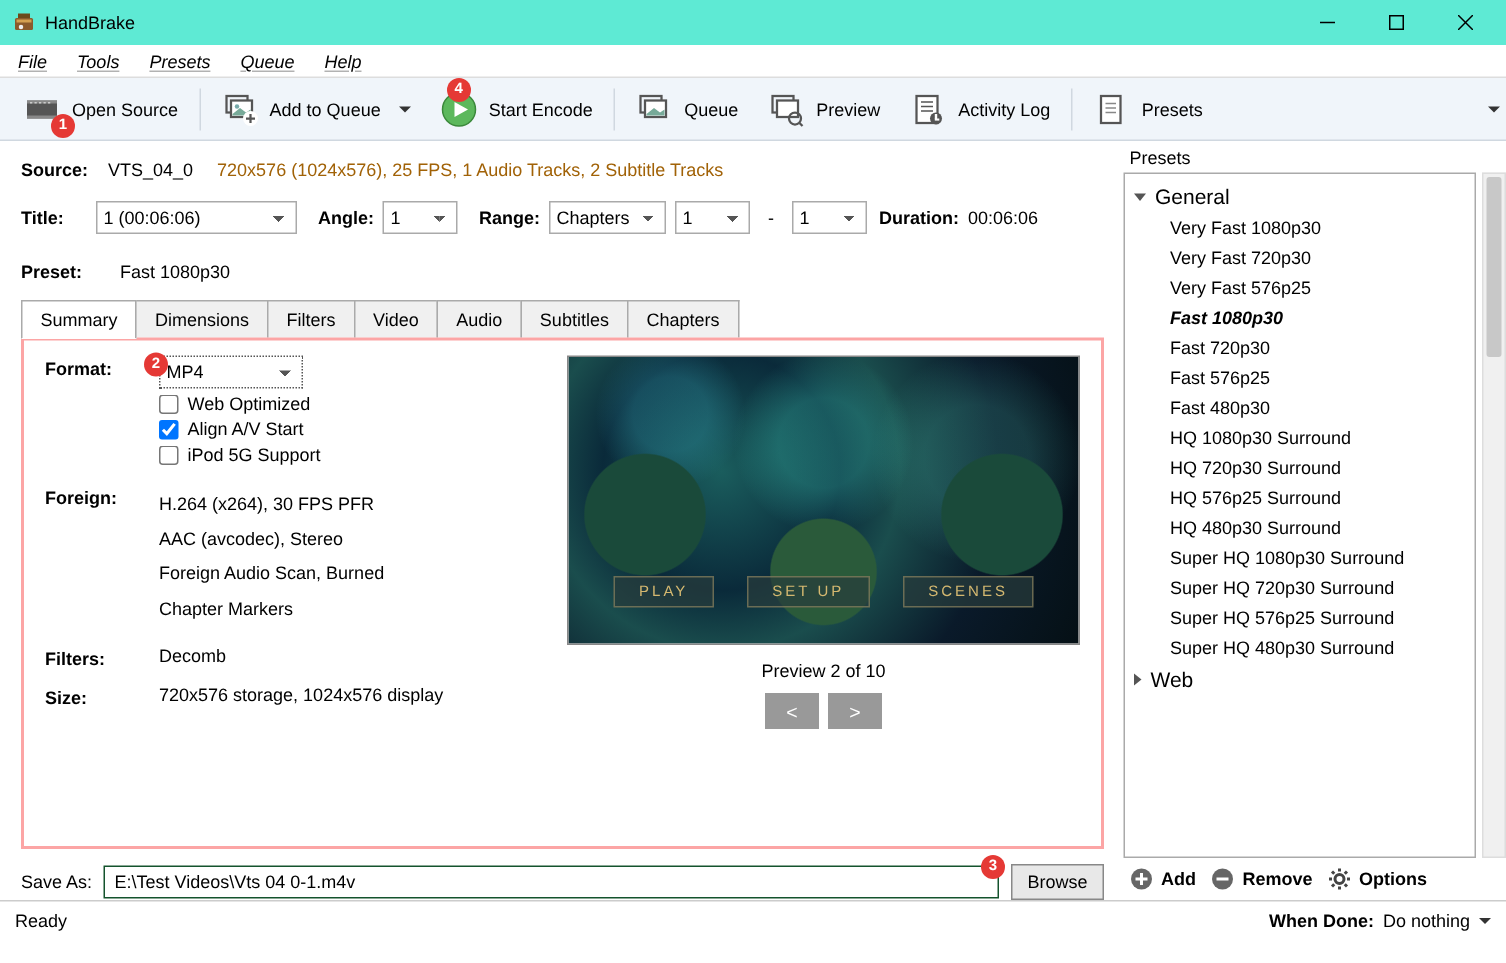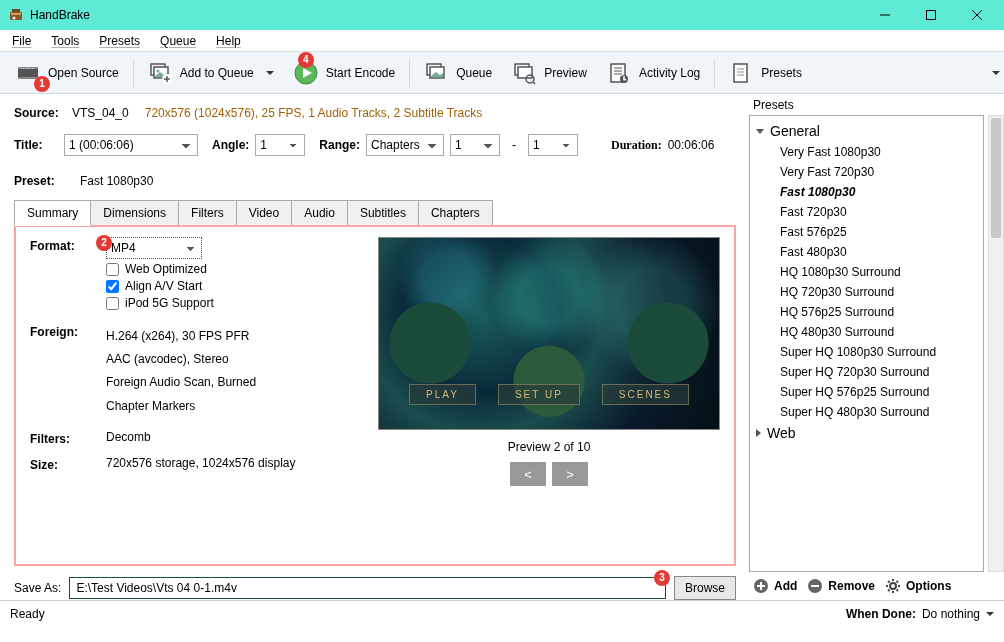--- a/index.html
+++ b/index.html
@@ -3,21 +3,21 @@
 <meta charset="utf-8">
 <style>
 * { box-sizing: border-box; margin: 0; padding: 0; font-family: "Segoe UI", Tahoma, sans-serif; }
 body { width: 1004px; height: 642px; overflow: hidden; background: #fff; font-size: 12px; color: #000; }
 .titlebar { height: 30px; display: flex; align-items: center; padding: 0 4px; background: #5eead4; }
 .titlebar .app-icon { width: 16px; height: 16px; margin: 0 6px 0 4px; }
 .titlebar .title { flex: 1; font-size: 12px; }
 .titlebar .wbuttons { display: flex; }
 .titlebar .wbtn { width: 46px; height: 30px; display: flex; align-items: center; justify-content: center; }
 .titlebar .wbtn svg { width: 10px; height: 10px; }
-.menubar { height: 22px; display: flex; align-items: center; padding: 0 4px; gap: 4px; font-size: 12px; border-bottom: 1px solid #ddd; }
+.menubar { height: 22px; display: flex; align-items: center; padding: 0 4px; gap: 4px; font-size: 12px; border-bottom: 1px solid #ddd; font-style: italic; }
 .menubar .menuitem { padding: 2px 8px; }
 .menubar .menuitem span { text-decoration: underline; text-decoration-color: rgba(0,0,0,0.3); text-underline-offset: 2px; }
 .toolbar { height: 42px; background: #f0f5fa; border-bottom: 1px solid #d0d8e0; display: flex; align-items: center; padding: 0 6px; gap: 0; position: relative; }
 .toolbar .tbtn { display: flex; align-items: center; gap: 8px; padding: 4px 10px; height: 34px; }
 .toolbar .tbtn .ticon { width: 24px; height: 24px; display: flex; align-items:center; justify-content:center; }
 .toolbar .sep { width: 1px; height: 28px; background: #d0d8e0; margin: 0 4px; }
 .toolbar .dropdown-arrow { width:0;height:0;border-left:4px solid transparent;border-right:4px solid transparent;border-top:4px solid #333; margin-left:4px;}
 .toolbar .expand { position:absolute; right:4px; top:50%; transform:translateY(-50%);}
 .badge { position: absolute; width: 16px; height: 16px; background: #e53935; border-radius: 50%; color: #fff; font-size: 10px; line-height: 16px; text-align: center; font-weight: bold; z-index: 10; }
 .content { display: flex; height: 506px; }
@@ -222,21 +222,21 @@
     <div class="row" style="margin-top:10px;">
       <span class="lbl lbl-narrow">Title:</span>
       <select class="combo" style="width:134px;"><option>1  (00:06:06)</option></select>
       <span class="lbl" style="min-width:auto;margin-left:8px;">Angle:</span>
       <select class="combo" style="width:50px;"><option>1</option></select>
       <span class="lbl" style="min-width:auto;margin-left:8px;">Range:</span>
       <select class="combo" style="width:78px;"><option>Chapters</option></select>
       <select class="combo" style="width:50px;"><option>1</option></select>
       <span style="padding:0 6px;">-</span>
       <select class="combo" style="width:50px;"><option>1</option></select>
-      <span class="lbl" style="min-width:auto;margin-left:27px;font-family:Liberation Serif, serif;">Duration:</span>
+      <span class="lbl" style="min-width:auto;margin-left:2px;">Duration:</span>
       <span>00:06:06</span>
     </div>
     <div class="row" style="margin-top:14px;">
       <span class="lbl">Preset:</span>
       <span style="margin-left:8px;">Fast 1080p30</span>
     </div>
 
     <div class="inner-wrap">
     <div class="tabs">
       <div class="tab active">Summary</div>
@@ -314,20 +314,21 @@
   <div class="rightpane">
     <div class="rtitle">Presets</div>
     <div class="preset-tree-wrap">
     <div class="preset-tree">
       <div class="group">
             <span class="tri open"></span>
             <span>General</span>
           </div>
       <div class="pitem">Very Fast 1080p30</div>
       <div class="pitem">Very Fast 720p30</div>
+      <div class="pitem">Very Fast 576p25</div>
       <div class="pitem sel">Fast 1080p30</div>
       <div class="pitem">Fast 720p30</div>
       <div class="pitem">Fast 576p25</div>
       <div class="pitem">Fast 480p30</div>
       <div class="pitem">HQ 1080p30 Surround</div>
       <div class="pitem">HQ 720p30 Surround</div>
       <div class="pitem">HQ 576p25 Surround</div>
       <div class="pitem">HQ 480p30 Surround</div>
       <div class="pitem">Super HQ 1080p30 Surround</div>
       <div class="pitem">Super HQ 720p30 Surround</div>

